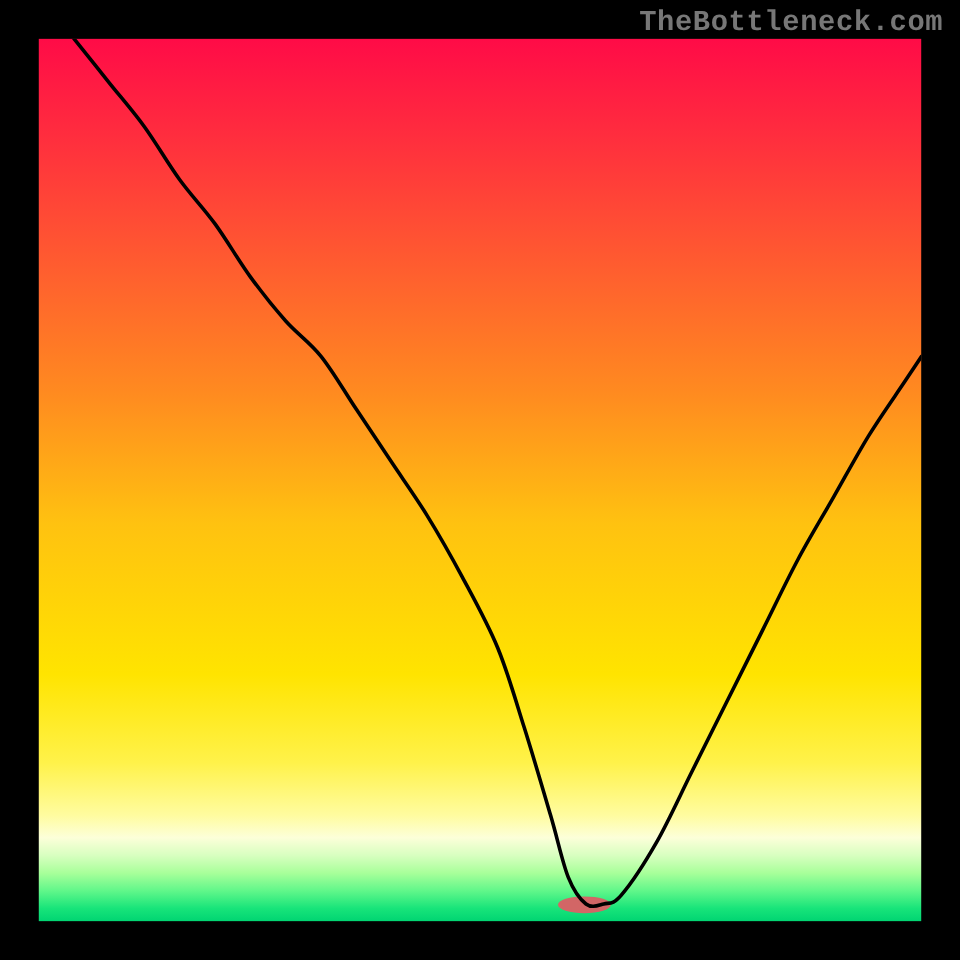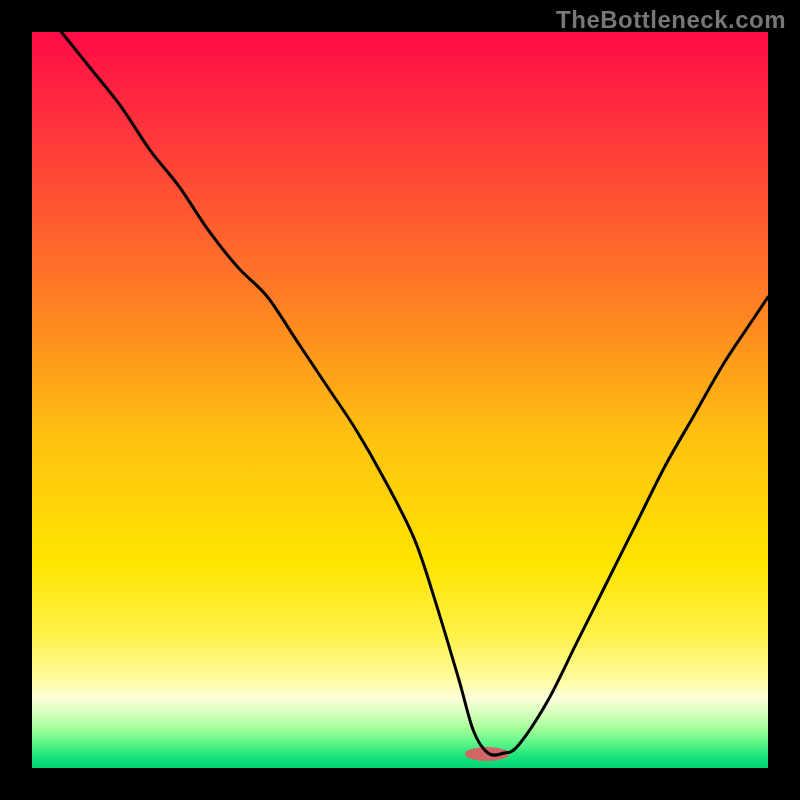--- a/index.html
+++ b/index.html
@@ -9,20 +9,21 @@
     height: 800px;
     background: #000;
     overflow: hidden;
     font-family: Arial, Helvetica, sans-serif;
   }
   .frame {
     position: relative;
     width: 800px;
     height: 800px;
     background: #000;
+    font-family: Liberation Mono, monospace;
   }
   .watermark {
     position: absolute;
     top: 6px;
     right: 14px;
     color: #777;
     font-size: 24px;
     font-weight: 600;
     letter-spacing: 0.5px;
     z-index: 10;

